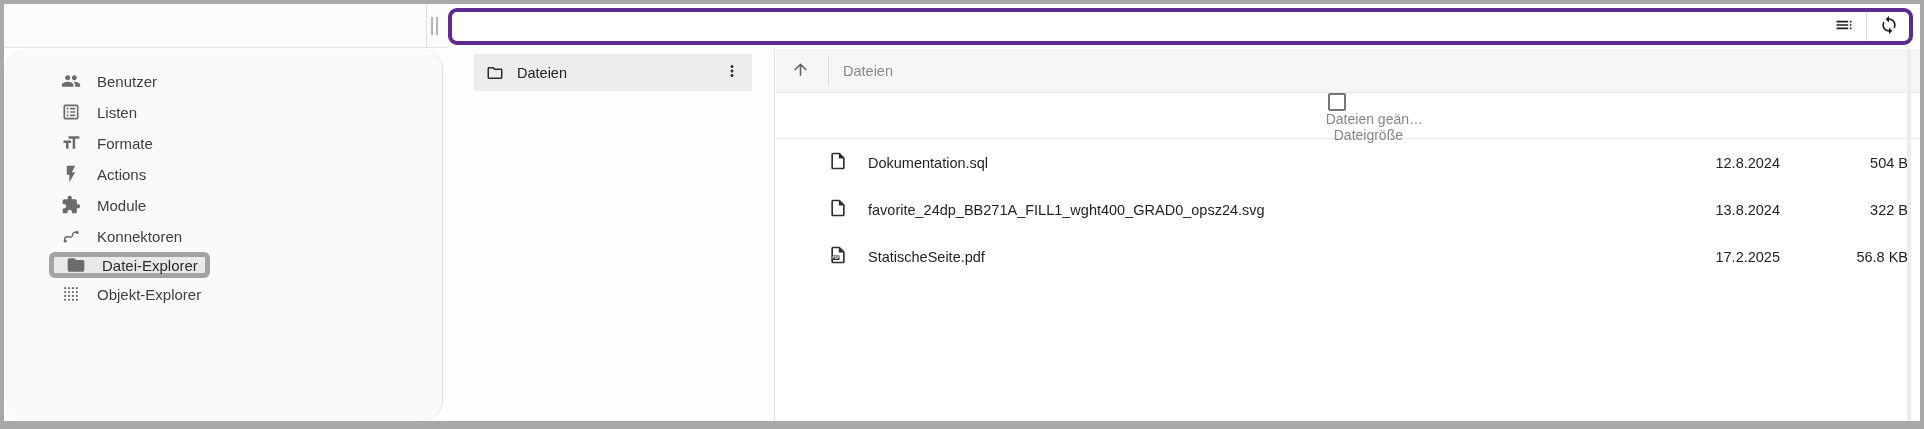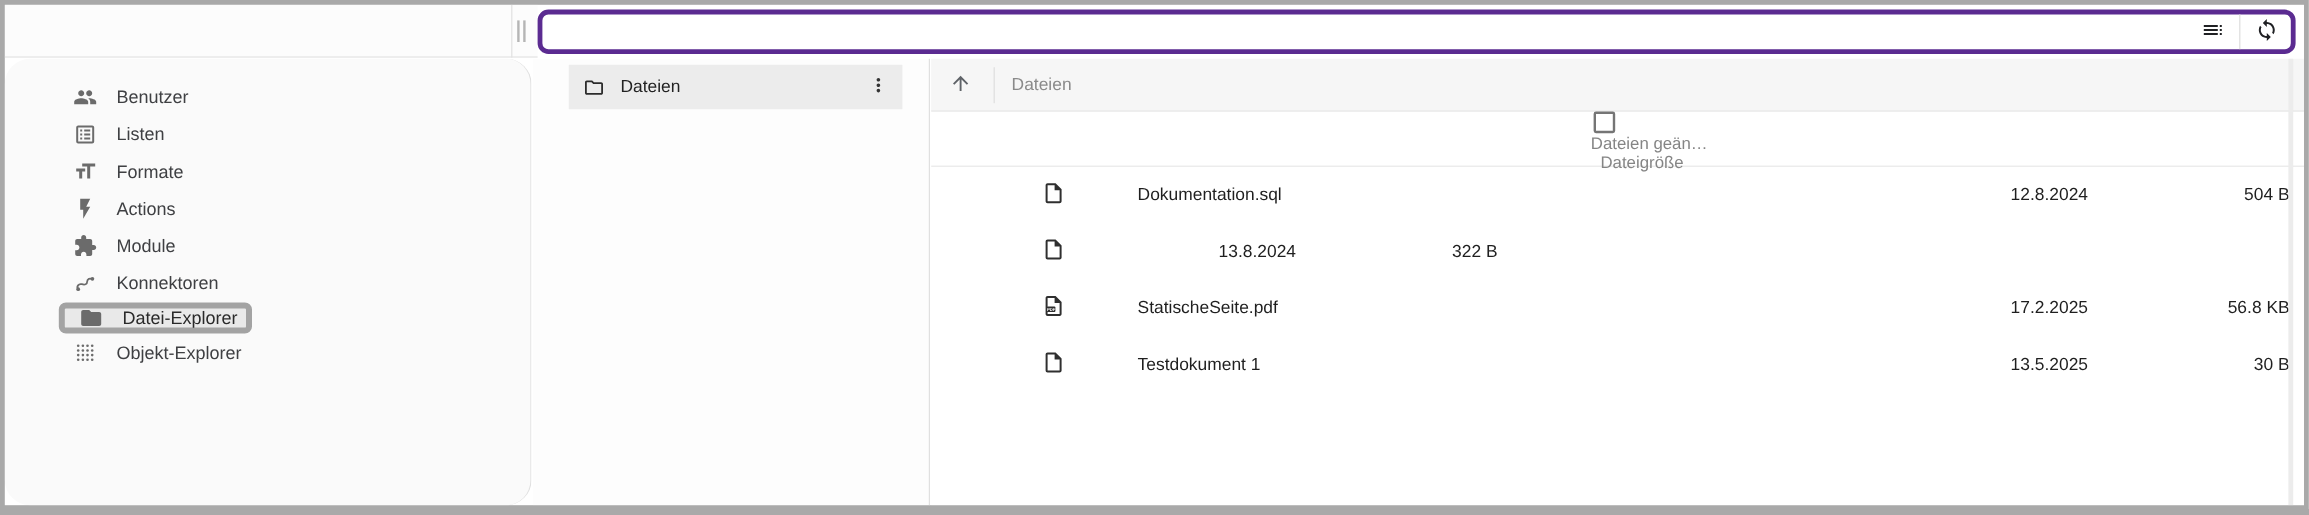--- a/index.html
+++ b/index.html
@@ -108,21 +108,21 @@
   .up-btn svg { width:19px; height:19px; }
   .file-toolbar .vline { width:1px; height:30px; background:#dedede; margin-left:10px; }
   .breadcrumb { margin-left:14px; font-size:14.5px; color:#8a8a8a; }
 
   .cols-header {
     height:46px; display:flex; align-items:center; border-bottom:1px solid #e8e8e8;
     padding:0 12px; color:#858585; font-size:14px;flex-direction:column;
   }
   .file-row {
     height:47px; display:flex; align-items:center; padding:0 12px;
-    font-size:14.5px; color:#1f1f1f; cursor:pointer;gap:40px;
+    font-size:14.5px; color:#1f1f1f; cursor:pointer;
   }
   .col-check { width:40px; display:flex; align-items:center; }
   .checkbox {
     width:18px; height:18px; border:2px solid #757575; border-radius:2px;
     background:#fff; cursor:pointer;
   }
   .col-icon { width:40px; display:flex; align-items:center; }
   .col-icon svg { width:20px; height:20px; color:#2f2f2f; }
   .col-name { flex:1; overflow:hidden; white-space:nowrap; text-overflow:ellipsis; }
   .col-modified { width:150px; text-align:right; white-space:nowrap; }
@@ -357,45 +357,35 @@
       <div class="col-size">504 B</div>
     </div>
 
     <div class="file-row">
       <div class="col-check"></div>
       <div class="col-icon">
           <span><svg>
               <use href="#i-file"></use>
             </svg></span>
         </div>
+      <div class="col-name">favorite_24dp_BB271A_FILL1_wght400_GRAD0_opsz24.svg</div>
       <div class="col-modified">13.8.2024</div>
       <div class="col-size">322 B</div>
     </div>
 
     <div class="file-row">
       <div class="col-check"></div>
       <div class="col-icon">
           <span><svg>
               <use href="#i-pdf-file"></use>
             </svg></span>
         </div>
       <div class="col-name">StatischeSeite.pdf</div>
       <div class="col-modified">17.2.2025</div>
       <div class="col-size">56.8 KB</div>
     </div>
 
-    <div class="file-row">
-      <div class="col-check"></div>
-      <div class="col-icon">
-          <span><svg>
-              <use href="#i-file"></use>
-            </svg></span>
-        </div>
-      <div class="col-name">Testdokument 1</div>
-      <div class="col-modified">13.5.2025</div>
-      <div class="col-size">30 B</div>
-    </div>
 
   </section>
 
   <div class="scroll-track"></div>
 
 </div>
 
 </body></html>

